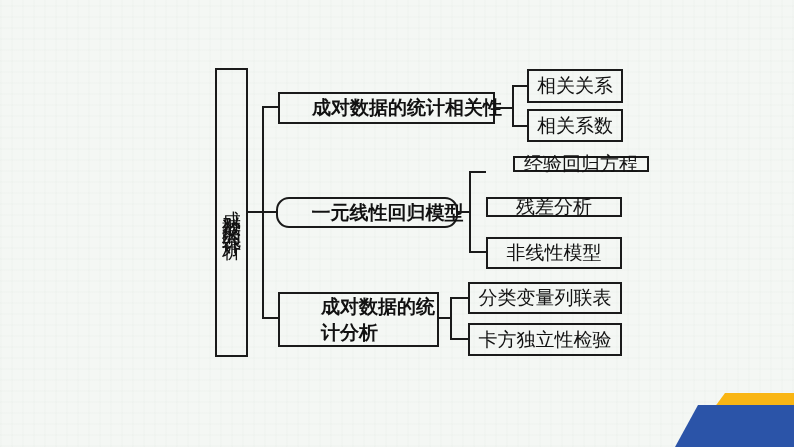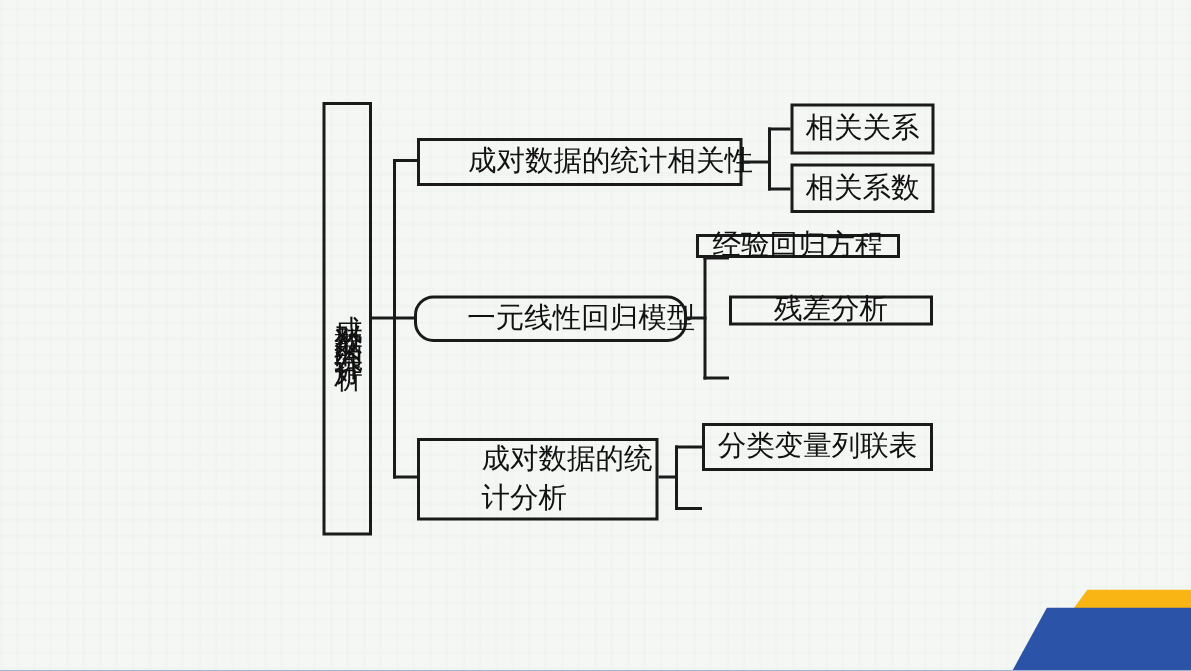--- a/index.html
+++ b/index.html
@@ -24,39 +24,39 @@
     box-sizing: border-box;
     border: 2px solid #1a1a1a;
     color: #111;
     display: flex;
     align-items: center;
     justify-content: center;
     font-size: 19px;
     line-height: 1.25;
     white-space: nowrap;
   }
-  .node.bold { font-weight: 400; padding-left: 41px; }
+  .node.bold { font-weight: 700; padding-left: 41px; }
 
   .root-node {
     left: 215px; top: 68px; width: 33px; height: 289px;
   }
   .root-node .vtext {
     writing-mode: vertical-rl;
     text-orientation: upright;
     letter-spacing: 4px;
     font-size: 19px;
     color: #111;
   }
 
   .branch-1   { left: 278px; top:  92px; width: 217px; height: 32px; }
   .leaf-1a    { left: 527px; top:  69px; width:  96px; height: 34px; }
   .leaf-1b    { left: 527px; top: 109px; width:  96px; height: 33px; }
 
   .branch-2   { left: 276px; top: 197px; width: 182px; height: 31px; border-radius: 13px; }
-  .leaf-2a    { left: 464px; top: 156px; width: 136px; height: 16px; }
+  .leaf-2a    { left: 513px; top: 156px; width: 136px; height: 16px; }
   .leaf-2b    { left: 486px; top: 197px; width: 136px; height: 20px; text-align: right; }
   .leaf-2c    { left: 486px; top: 237px; width: 136px; height: 32px; }
 
   .branch-3   {
     left: 278px; top: 292px; width: 161px; height: 55px;
     justify-content: flex-start;
     padding-left: 9px;
     white-space: normal;
     line-height: 26px;
   }
@@ -113,24 +113,26 @@
   <div class="node leaf-1a">相关关系</div>
   <div class="node leaf-1b">相关系数</div>
 
   <div class="node bold branch-2">一元线性回归模型</div>
   <div class="line ln-r2"></div>
   <div class="line sp-2"></div>
   <div class="line ln-r2a"></div>
   <div class="line ln-r2c"></div>
   <div class="node leaf-2a">经验回归方程</div>
   <div class="node leaf-2b">残差分析</div>
+  <div class="node leaf-2c">非线性模型</div>
 
   <div class="node bold branch-3">成对数据的统计分析</div>
   <div class="line ln-r3"></div>
   <div class="line sp-3"></div>
   <div class="line ln-r3a"></div>
   <div class="line ln-r3b"></div>
   <div class="node leaf-3a">分类变量列联表</div>
+  <div class="node leaf-3b">卡方独立性检验</div>
 
   <div class="corner-shape corner-yellow" style="background: rgb(249, 181, 19);"></div>
   <div class="corner-shape corner-blue" style="background: rgb(43, 84, 168);"></div>
 
 </div>
 
 </body></html>

